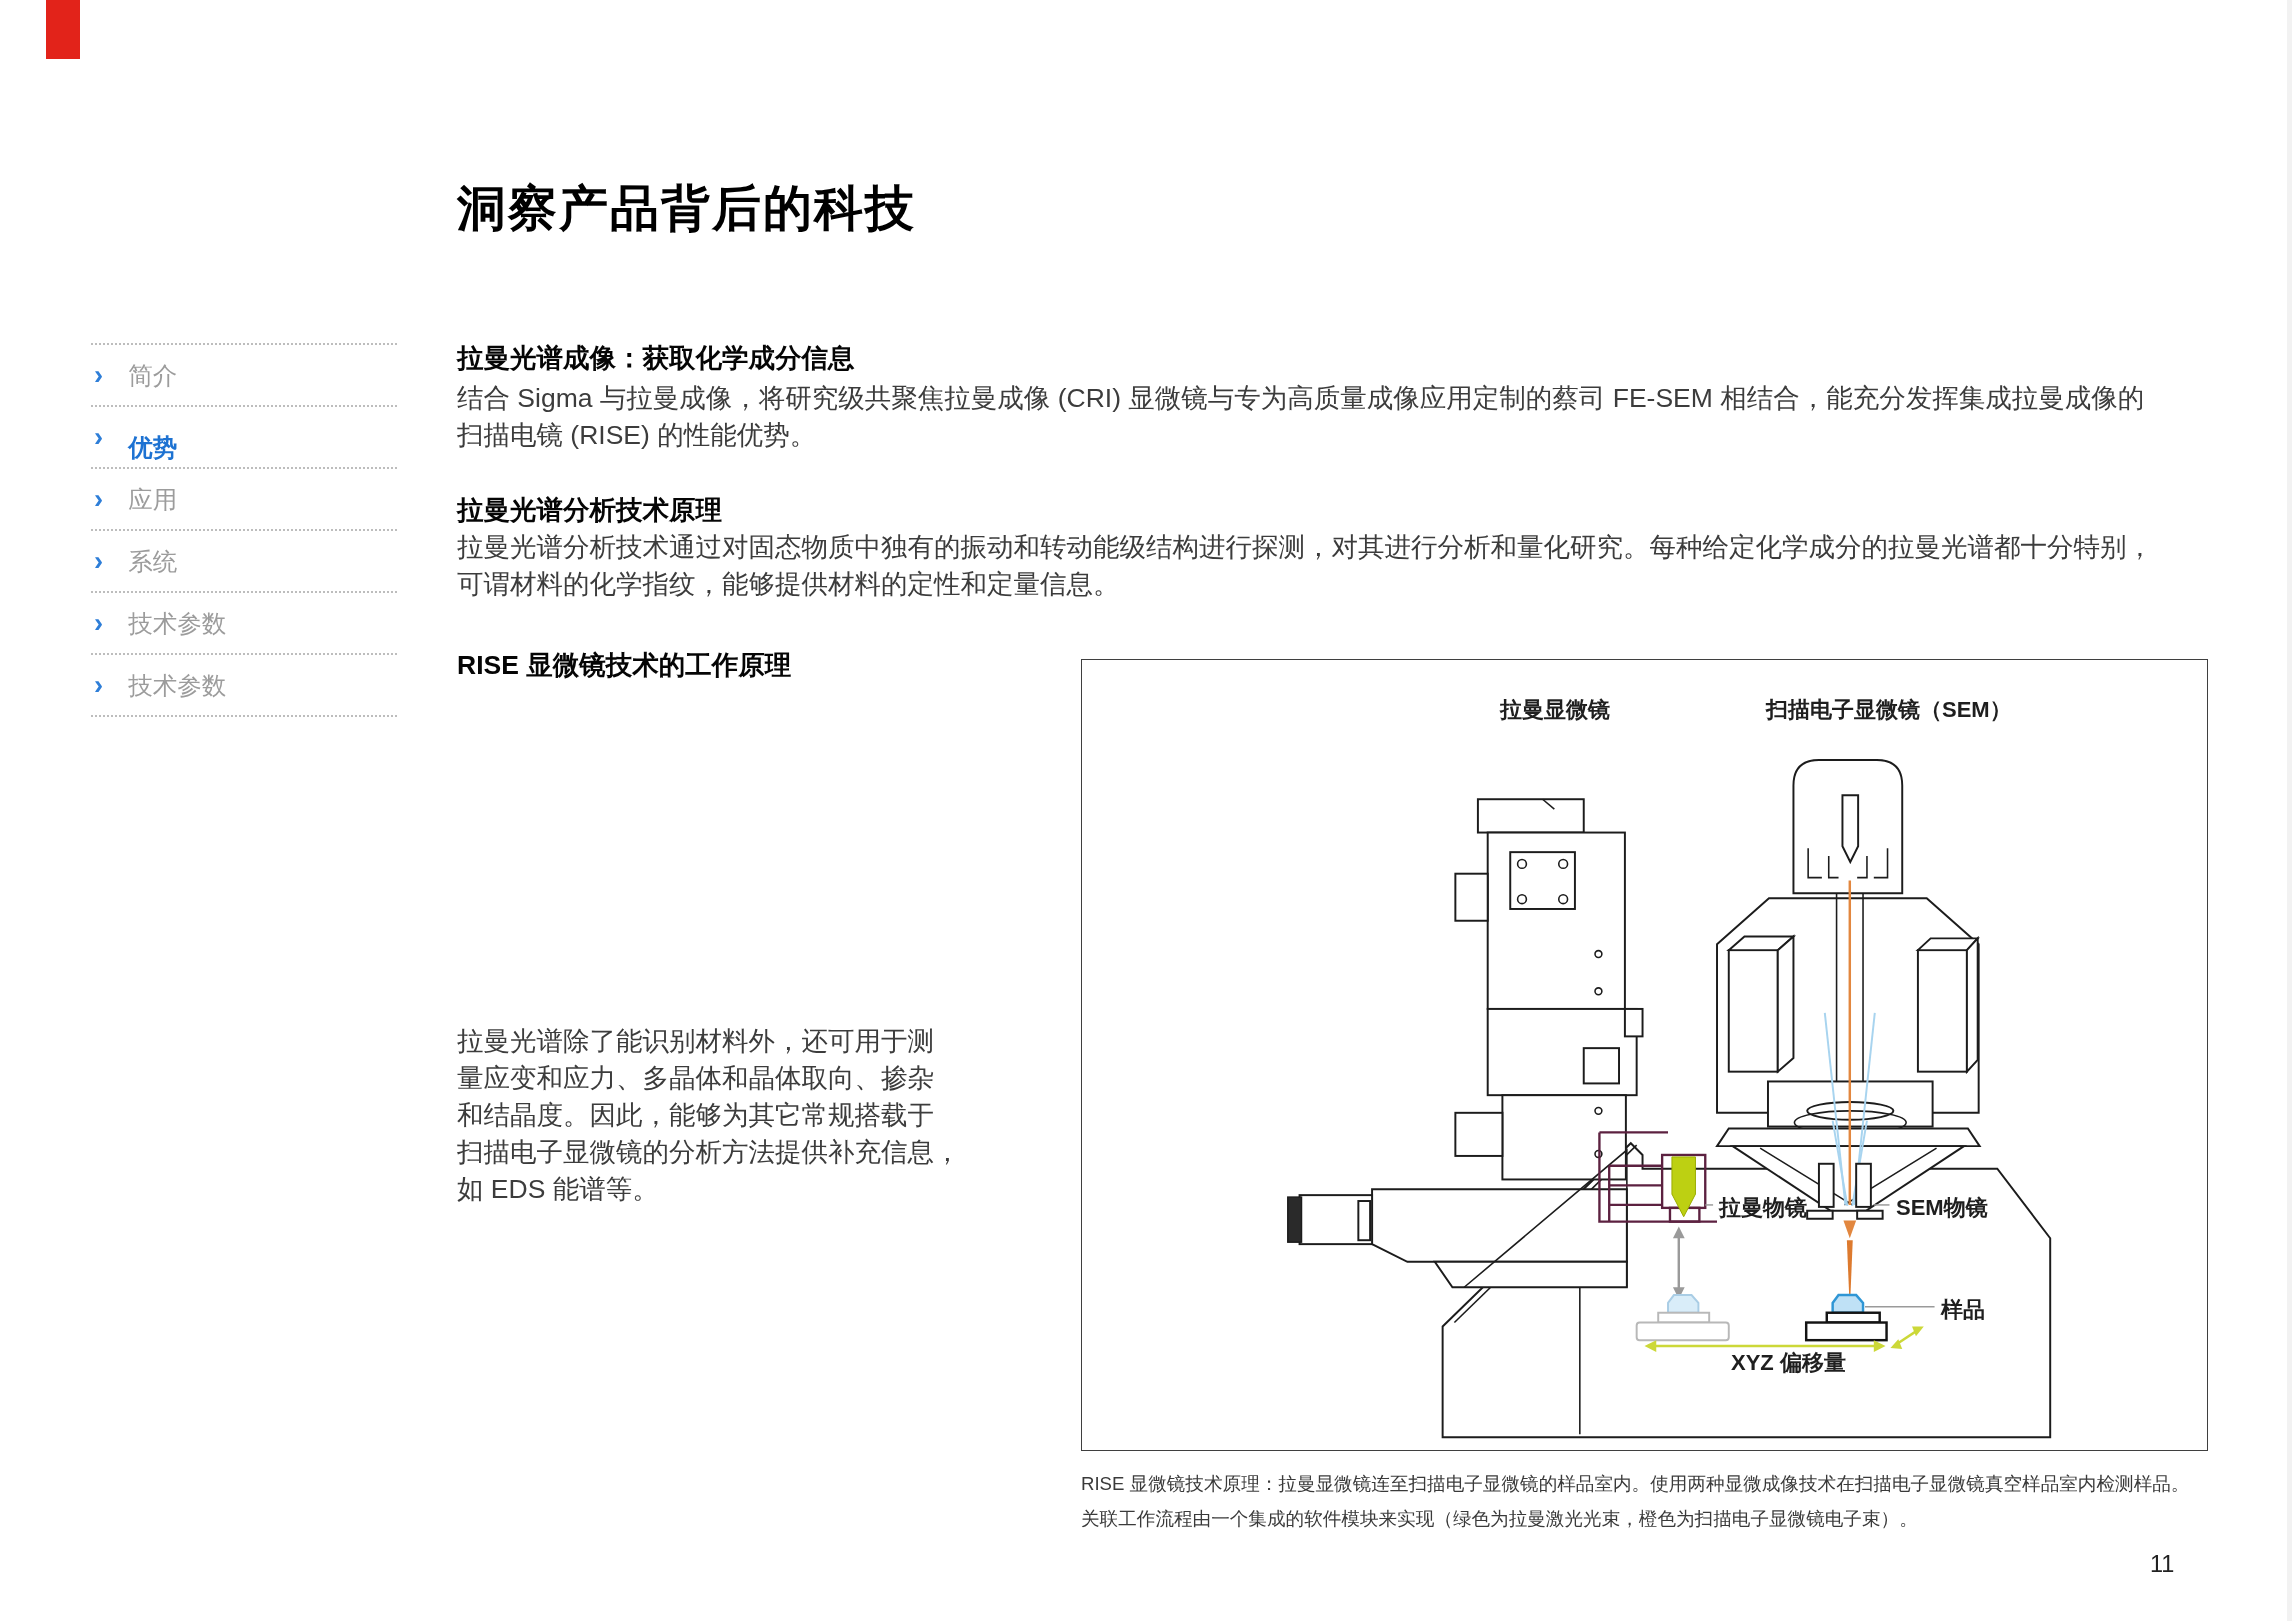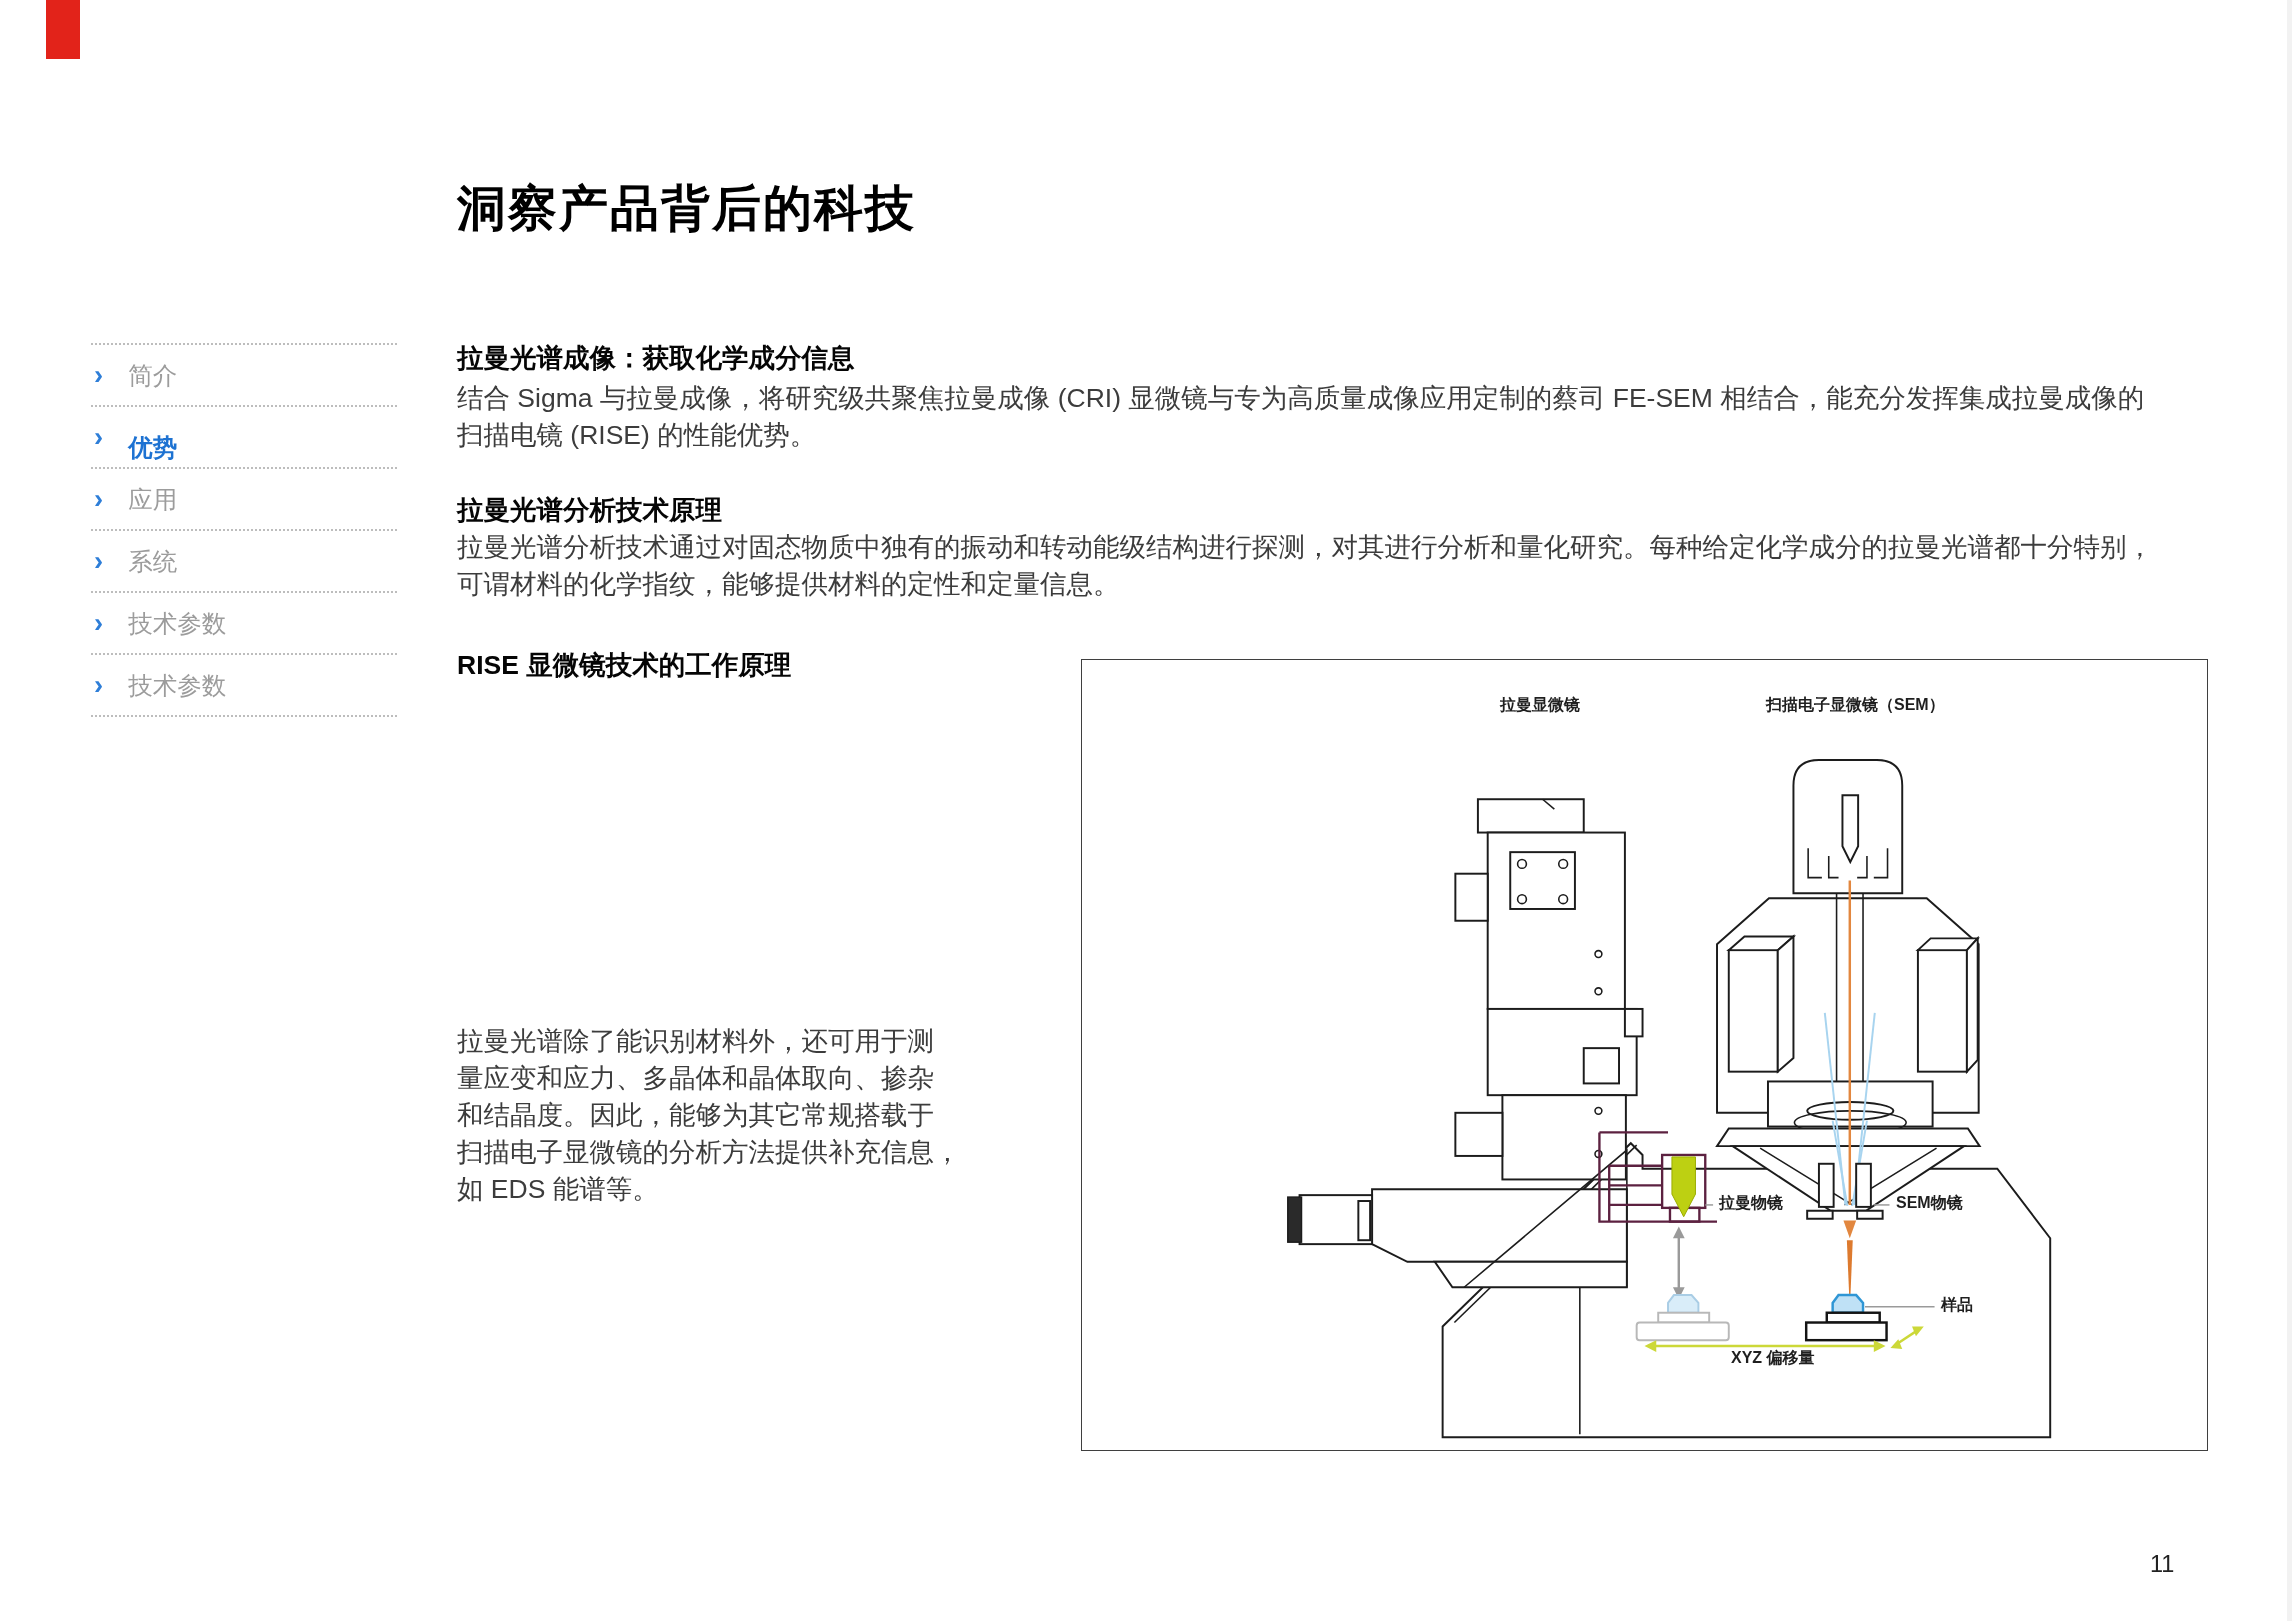--- a/index.html
+++ b/index.html
@@ -13,21 +13,21 @@
   .side-item{display:flex;align-items:center;height:60px;border-bottom:2px dotted #bdbdbd;cursor:pointer;}
   .side-item:first-child{border-top:2px dotted #bdbdbd;}
   .chev{color:#2e7ed8;font-size:27.4px;font-weight:bold;width:21.6px;padding-left:2.9px;line-height:1;}
   .side-label{margin-left:12.7px;font-size:24.5px;color:#9c9c9c;}
   .side-item.active .side-label{color:#1d72d2;font-weight:bold;margin-top:20px;}
   
   .h2{position:absolute;font-size:26.5px;font-weight:bold;color:#050505;line-height:33px;white-space:pre-line;}
   .body-txt{position:absolute;font-size:26.5px;color:#3c3c3c;line-height:37px;white-space:pre-line;}
   
   .figure-box{left:1081px;top:659px;width:1125px;height:790px;border:1px solid #3f3f3f;background:#fff;}
-  .fig-label{position:absolute;font-size:16px;font-weight:bold;color:#1f1f1f;white-space:nowrap;}
+  .fig-label{position:absolute;font-size:22px;font-weight:bold;color:#1f1f1f;white-space:nowrap;}
   .caption{left:1081px;top:1466px;width:1166px;font-size:18.6px;line-height:35px;color:#3a3a3a;white-space:pre-line;}
   .page-num{left:2150px;top:1551px;font-size:23.5px;color:#222;}
   svg .ln{fill:#ffffff;stroke:#1c1c1c;stroke-width:2;}
   svg .ln-thin{fill:none;stroke:#1c1c1c;stroke-width:1.6;}
   svg .maroon{fill:none;stroke:#5c2140;stroke-width:2.4;}
 </style>
 </head>
 <body>
 
 <div class="page">
@@ -201,17 +201,19 @@
     </svg>
 
     <div class="fig-label" style="left:418px;top:35px;">拉曼显微镜</div>
     <div class="fig-label" style="left:684px;top:35px;">扫描电子显微镜（SEM）</div>
     <div class="fig-label" style="left:637px;top:533px;">拉曼物镜</div>
     <div class="fig-label" style="left:814px;top:533px;">SEM物镜</div>
     <div class="fig-label" style="left:859px;top:635px;">样品</div>
     <div class="fig-label" style="left:649px;top:688px;">XYZ 偏移量</div>
   </div>
 
+  <div class="abs caption">RISE 显微镜技术原理：拉曼显微镜连至扫描电子显微镜的样品室内。使用两种显微成像技术在扫描电子显微镜真空样品室内检测样品。
+关联工作流程由一个集成的软件模块来实现（绿色为拉曼激光光束，橙色为扫描电子显微镜电子束）。</div>
 
   <div class="abs page-num">11</div>
 
 </div>
 
 
 </body></html>

